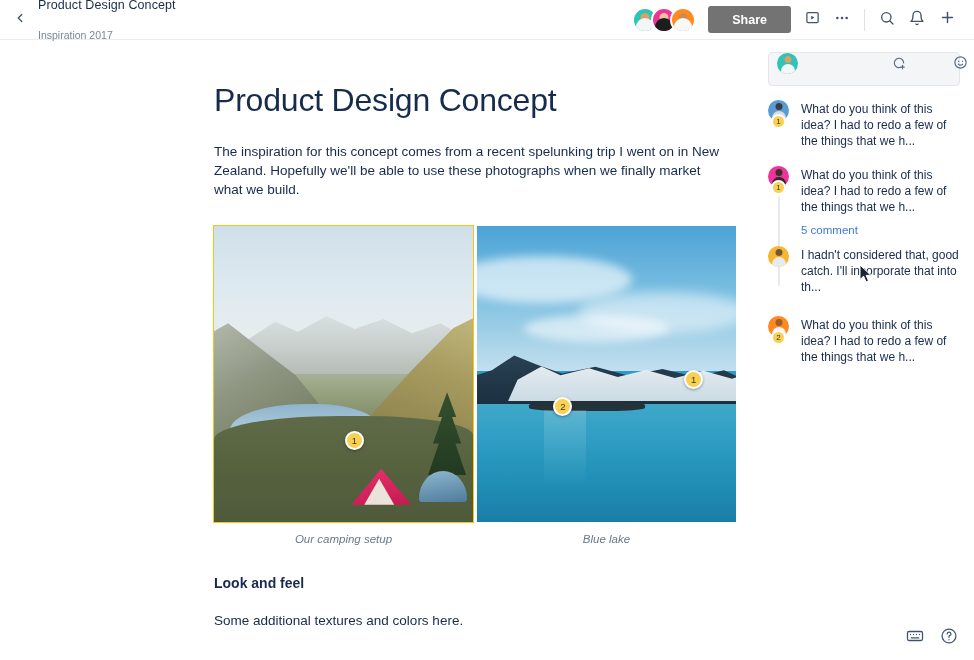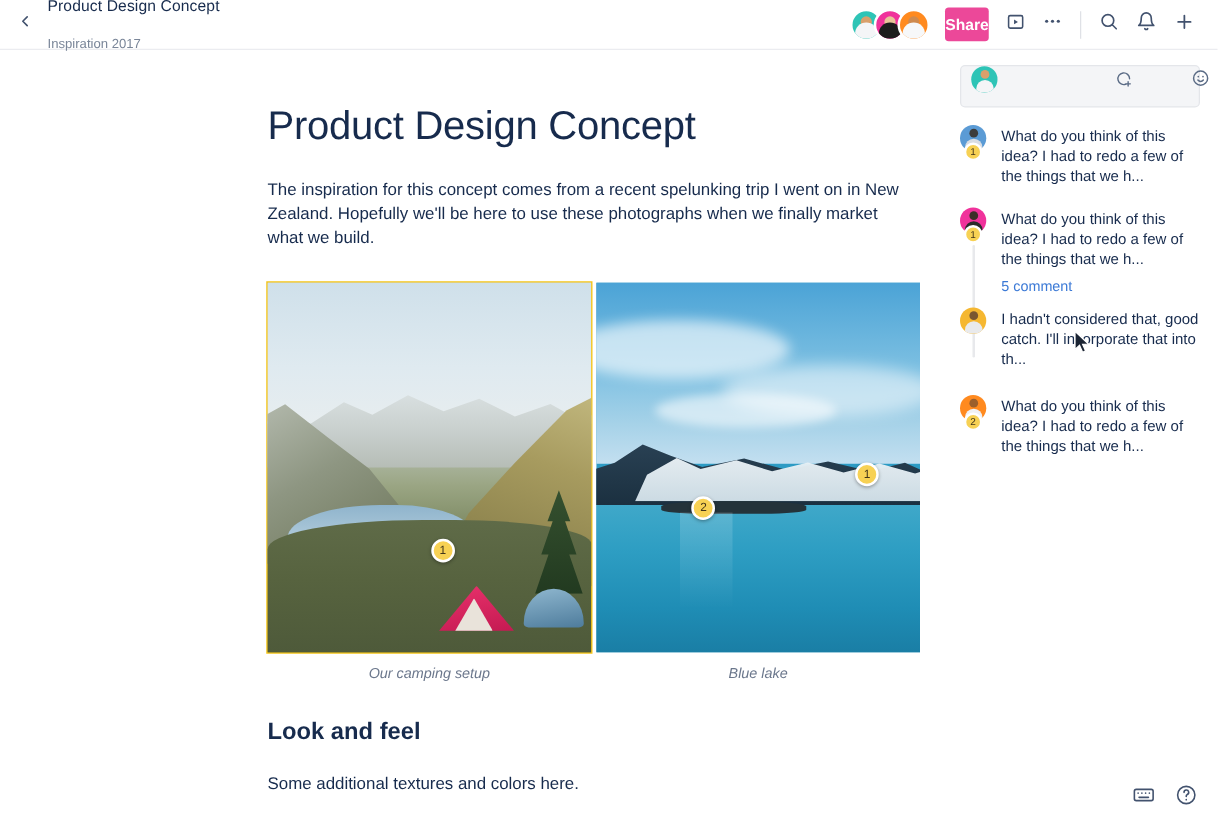--- a/index.html
+++ b/index.html
@@ -84,28 +84,28 @@
   .av-1 .head { background: #d9a06b; }
   .av-1 .body { background: #f4f5f7; }
   .av-2 { background: #f0329b; }
   .av-2 .head { background: #e8c49a; }
   .av-2 .body { background: #1d1d1d; }
   .av-3 { background: #ff8a1f; }
   .av-3 .head { background: #cf8a4e; }
   .av-3 .body { background: #f7f8f9; }
 
   .share-btn {
-    background: #ec4899;
+    background: #737373;
     color: #ffffff;
     font-size: 12.5px;
     font-weight: bold;
     border: none;
     border-radius: 3px;
     height: 27px;
-    padding: 0 0;
+    padding: 0 24px;
     cursor: pointer;
     font-family: "Liberation Sans", sans-serif;
   }
 
   .icon-btn {
     width: 30px; height: 30px;
     display: flex; align-items: center; justify-content: center;
     color: #42526e;
     cursor: pointer;
     border-radius: 3px;
@@ -289,21 +289,21 @@
     border: 2px solid #ffffff;
     color: #42351a;
     font-size: 9.5px;
     display: flex; align-items: center; justify-content: center;
     box-shadow: 0 1px 3px rgba(0,0,0,.35);
     cursor: pointer;
     font-family: "Liberation Sans", sans-serif;
   }
 
   .doc-h2-2 {
-    font-size: 19px;
+    font-size: 14px;
     font-weight: bold;
     color: #172b4d;
     margin-top: 30px;
   }
   .doc-p2 {
     font-size: 13.5px;
     color: #172b4d;
     margin-top: 22px;
   }
 
@@ -536,21 +536,21 @@
     </div>
   </div>
 </div>
 
 <div class="doc">
   <div class="doc-inner">
 
     <h1 class="doc-title">Product Design Concept</h1>
 
 
-    <p class="doc-p">The inspiration for this concept comes from a recent spelunking trip I went on in New Zealand. Hopefully we'll be here to use these photographs when we finally market what we build.</p>
+    <p class="doc-p">The inspiration for this concept comes from a recent spelunking trip I went on in New Zealand. Hopefully we'll be able to use these photographs when we finally market what we build.</p>
 
     <div class="img-row">
 
       <div class="fig">
         <div class="img-frame selected">
           <div class="photo-camping">
             <div class="pc-sky"></div>
             <div class="pc-range-far"></div>
             <div class="pc-ridge-left"></div>
             <div class="pc-ridge-right"></div>

